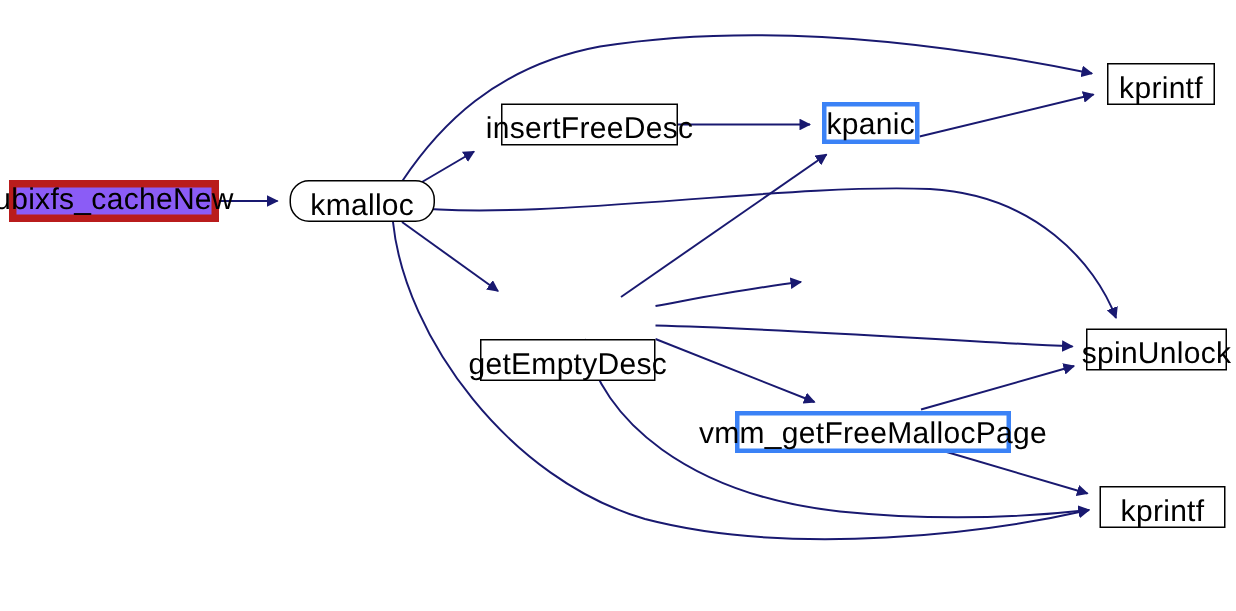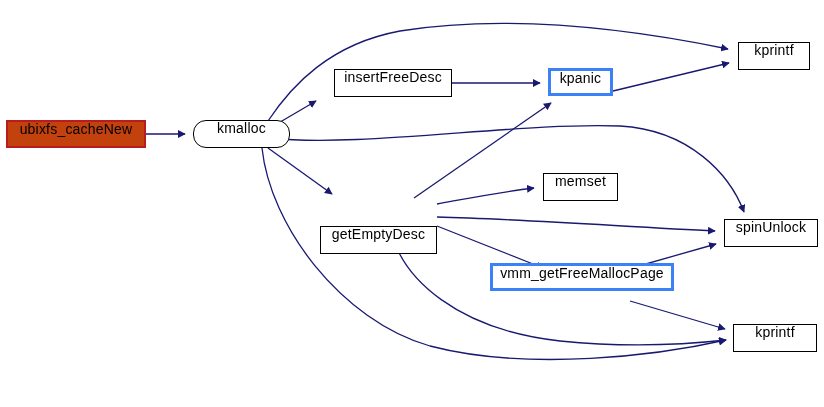--- a/index.html
+++ b/index.html
@@ -21,34 +21,34 @@
     position: absolute;
     left: 0;
     top: 0;
     width: 824px;
     height: 407px;
   }
   .node {
     position: absolute;
     box-sizing: border-box;
     display: flex;
-    align-items: flex-start;
+    align-items: flex-end;
     justify-content: center;
     background: #ffffff;
     border: 1px solid #000000;
-    font-size: 14px;
+    font-size: 20px;
     line-height: 1;
     color: #000000;
     white-space: nowrap;
     letter-spacing: 0.2px;
     z-index: 5;
   }
   .node.current {
-    background: #c2410c;
-    border: 2px solid #b91c1c;
+    background: #8b5cf6;
+    border: 5px solid #b91c1c;
   }
   .node.highlight {
     border: 3px solid #3b82f6;
   }
   .node-label {
     display: block;
     padding: 0 6px;
   }
 </style>
 </head>
@@ -111,29 +111,26 @@
   </div>
 
   <div class="node" style="left:738px; top:42px; width:72px; height:28px;">
     <span class="node-label">kprintf</span>
   </div>
 
   <div class="node" style="left:320px; top:198px; width:117px; height:28px;margin-top:28px;">
     <span class="node-label">getEmptyDesc</span>
   </div>
 
-  <div class="node" style="left:543px; top:173px; width:75px; height:28px;">
-    <span class="node-label">memset</span>
-  </div>
 
   <div class="node" style="left:724px; top:219px; width:94px; height:28px;">
     <span class="node-label">spinUnlock</span>
   </div>
 
-  <div class="node highlight" style="left:490px; top:263px; width:184px; height:28px;">
+  <div class="node highlight" style="left:490px; top:274px; width:184px; height:28px;">
     <span class="node-label">vmm_getFreeMallocPage</span>
   </div>
 
   <div class="node" style="left:733px; top:324px; width:84px; height:28px;">
     <span class="node-label">kprintf</span>
   </div>
 
 </div>
 
 </body></html>

